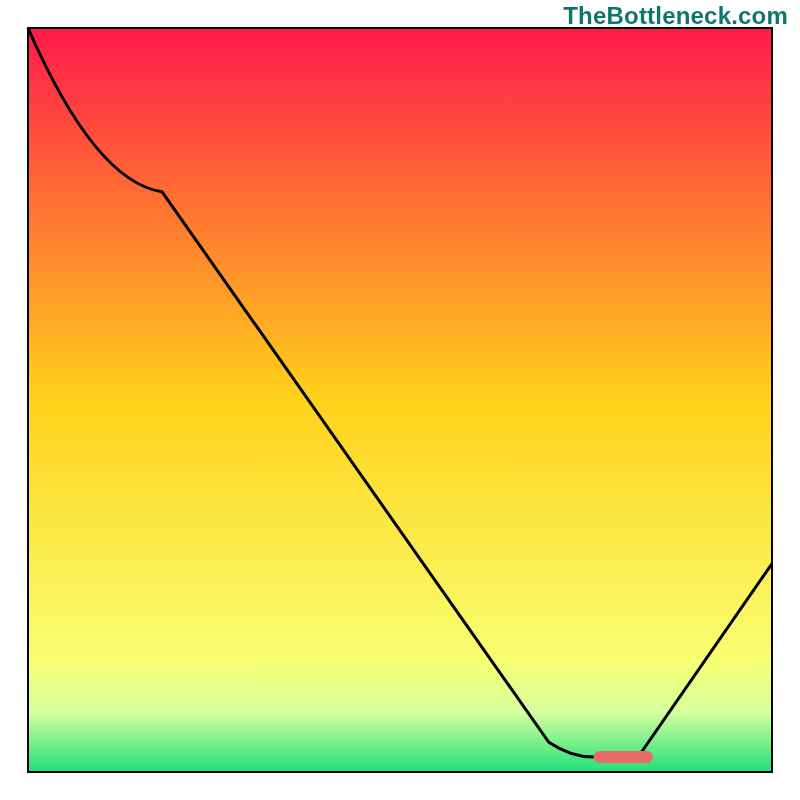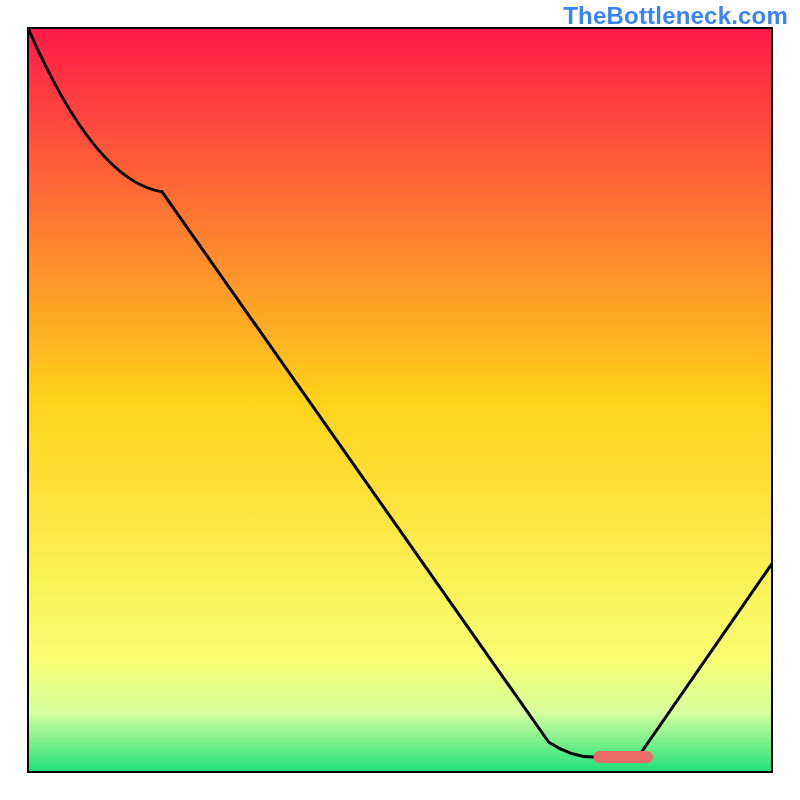--- a/index.html
+++ b/index.html
@@ -14,21 +14,21 @@
     position: relative;
     width: 800px;
     height: 800px;
   }
   .watermark {
     position: absolute;
     top: 2px;
     right: 12px;
     font-size: 24px;
     font-weight: bold;
-    color: #3b82f6;
+    color: #0f766e;
     letter-spacing: 0.2px;
     z-index: 10;
   }
   svg.plot {
     position: absolute;
     top: 0;
     left: 0;
   }
 </style>
 </head>

